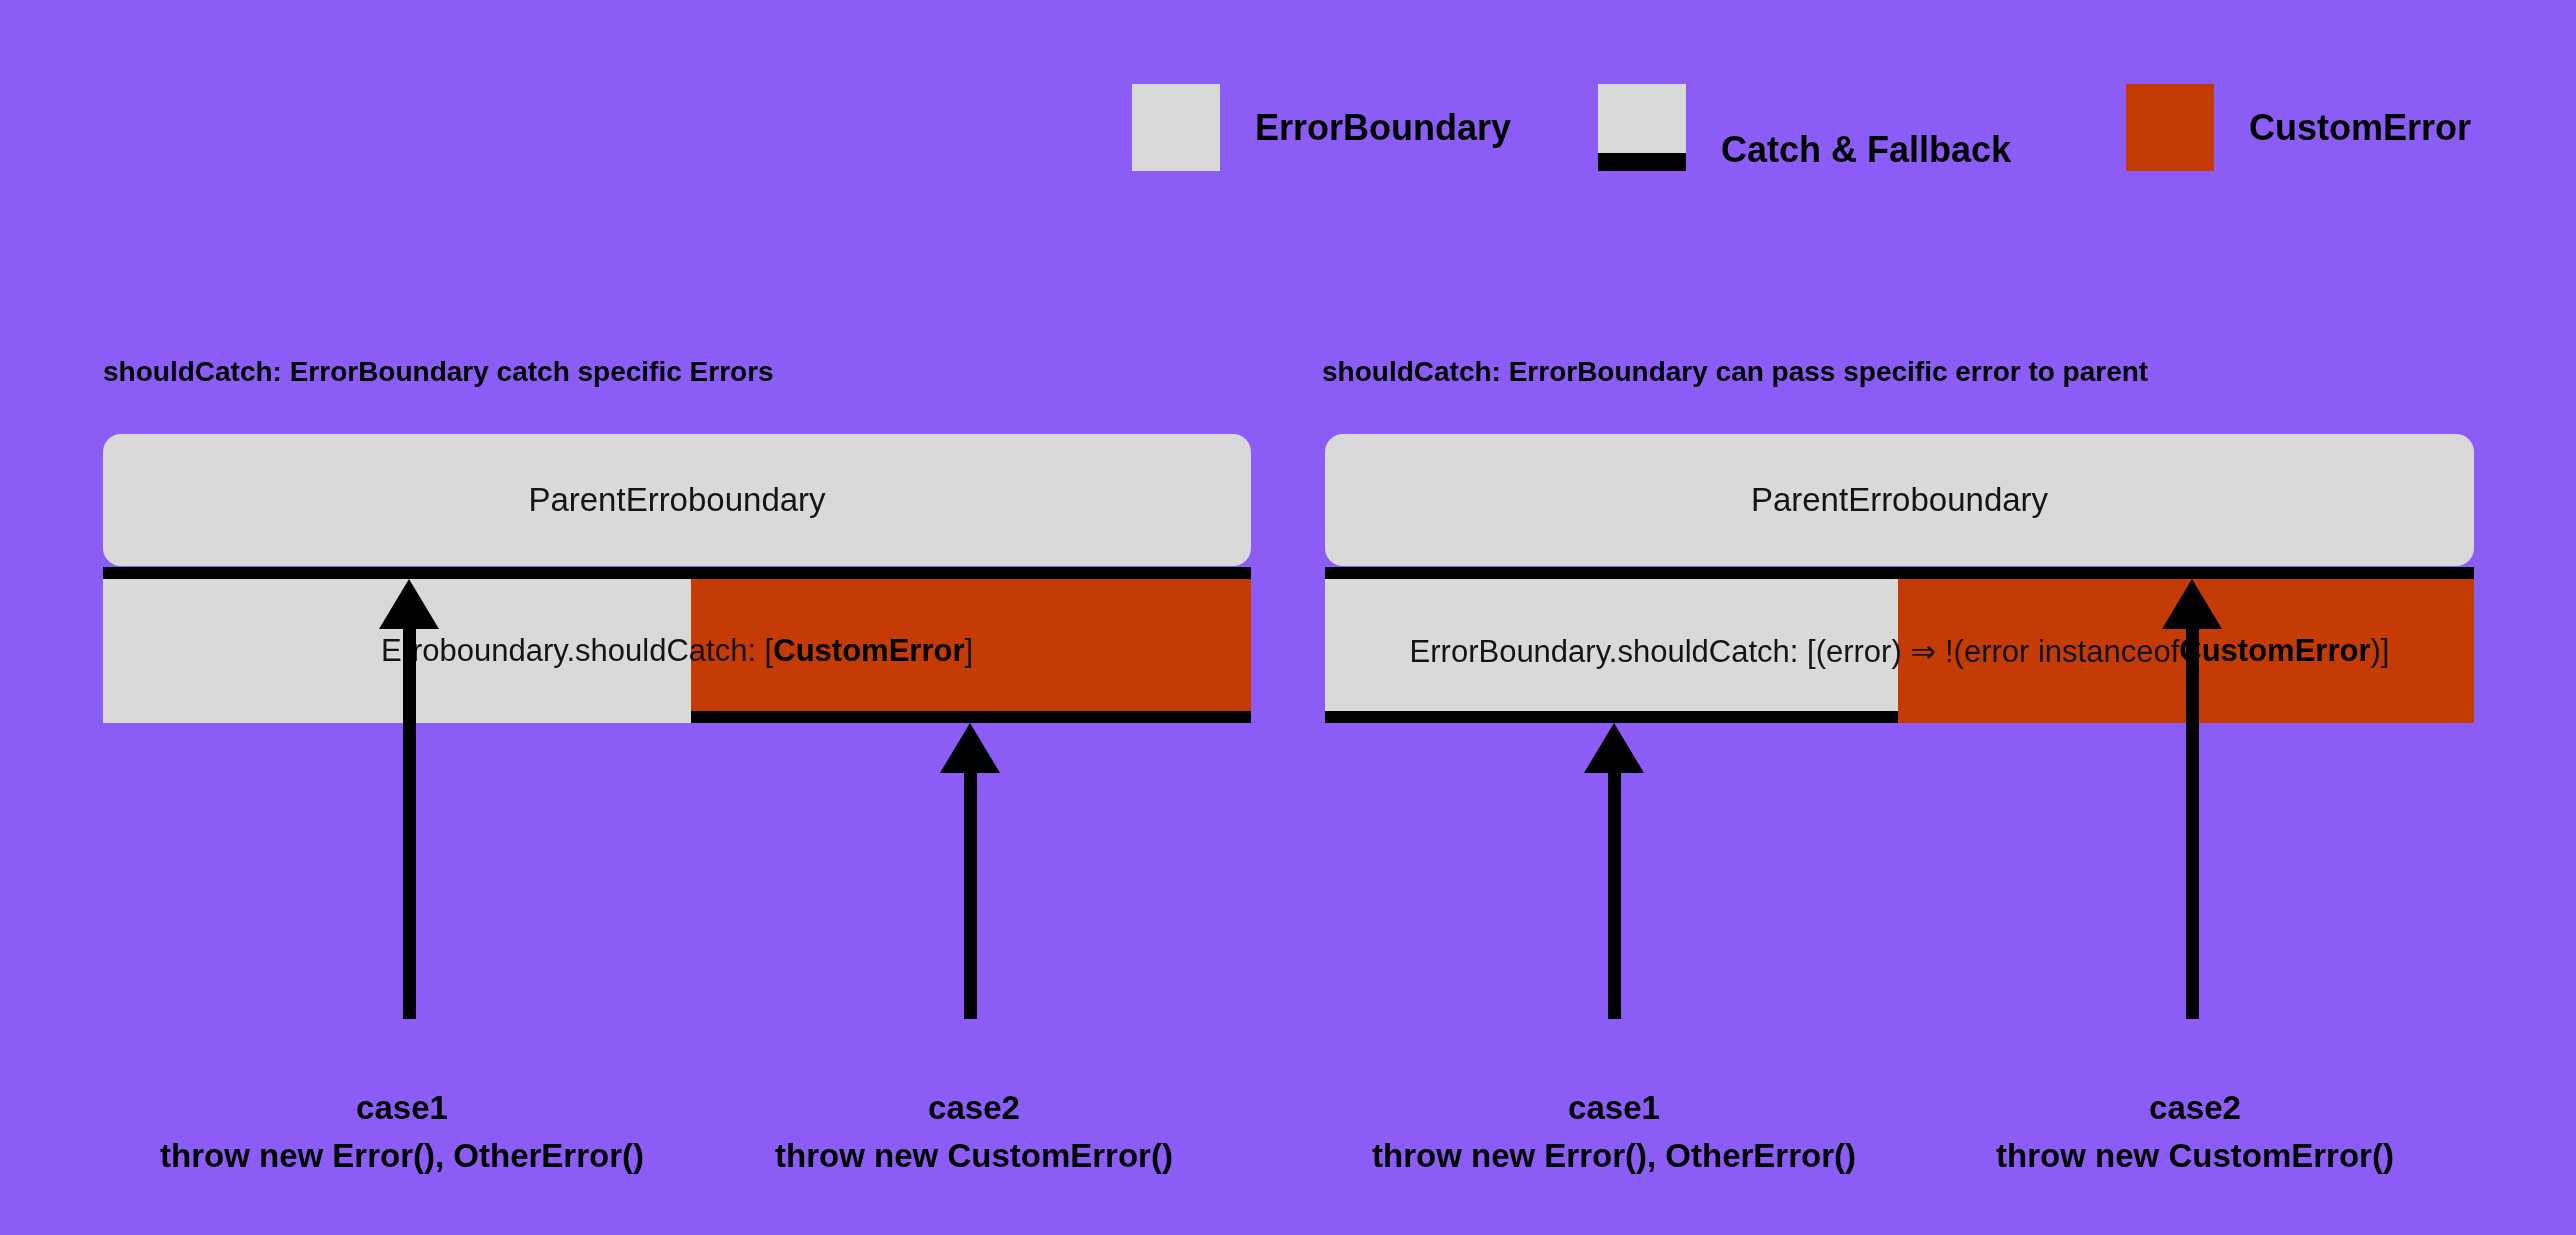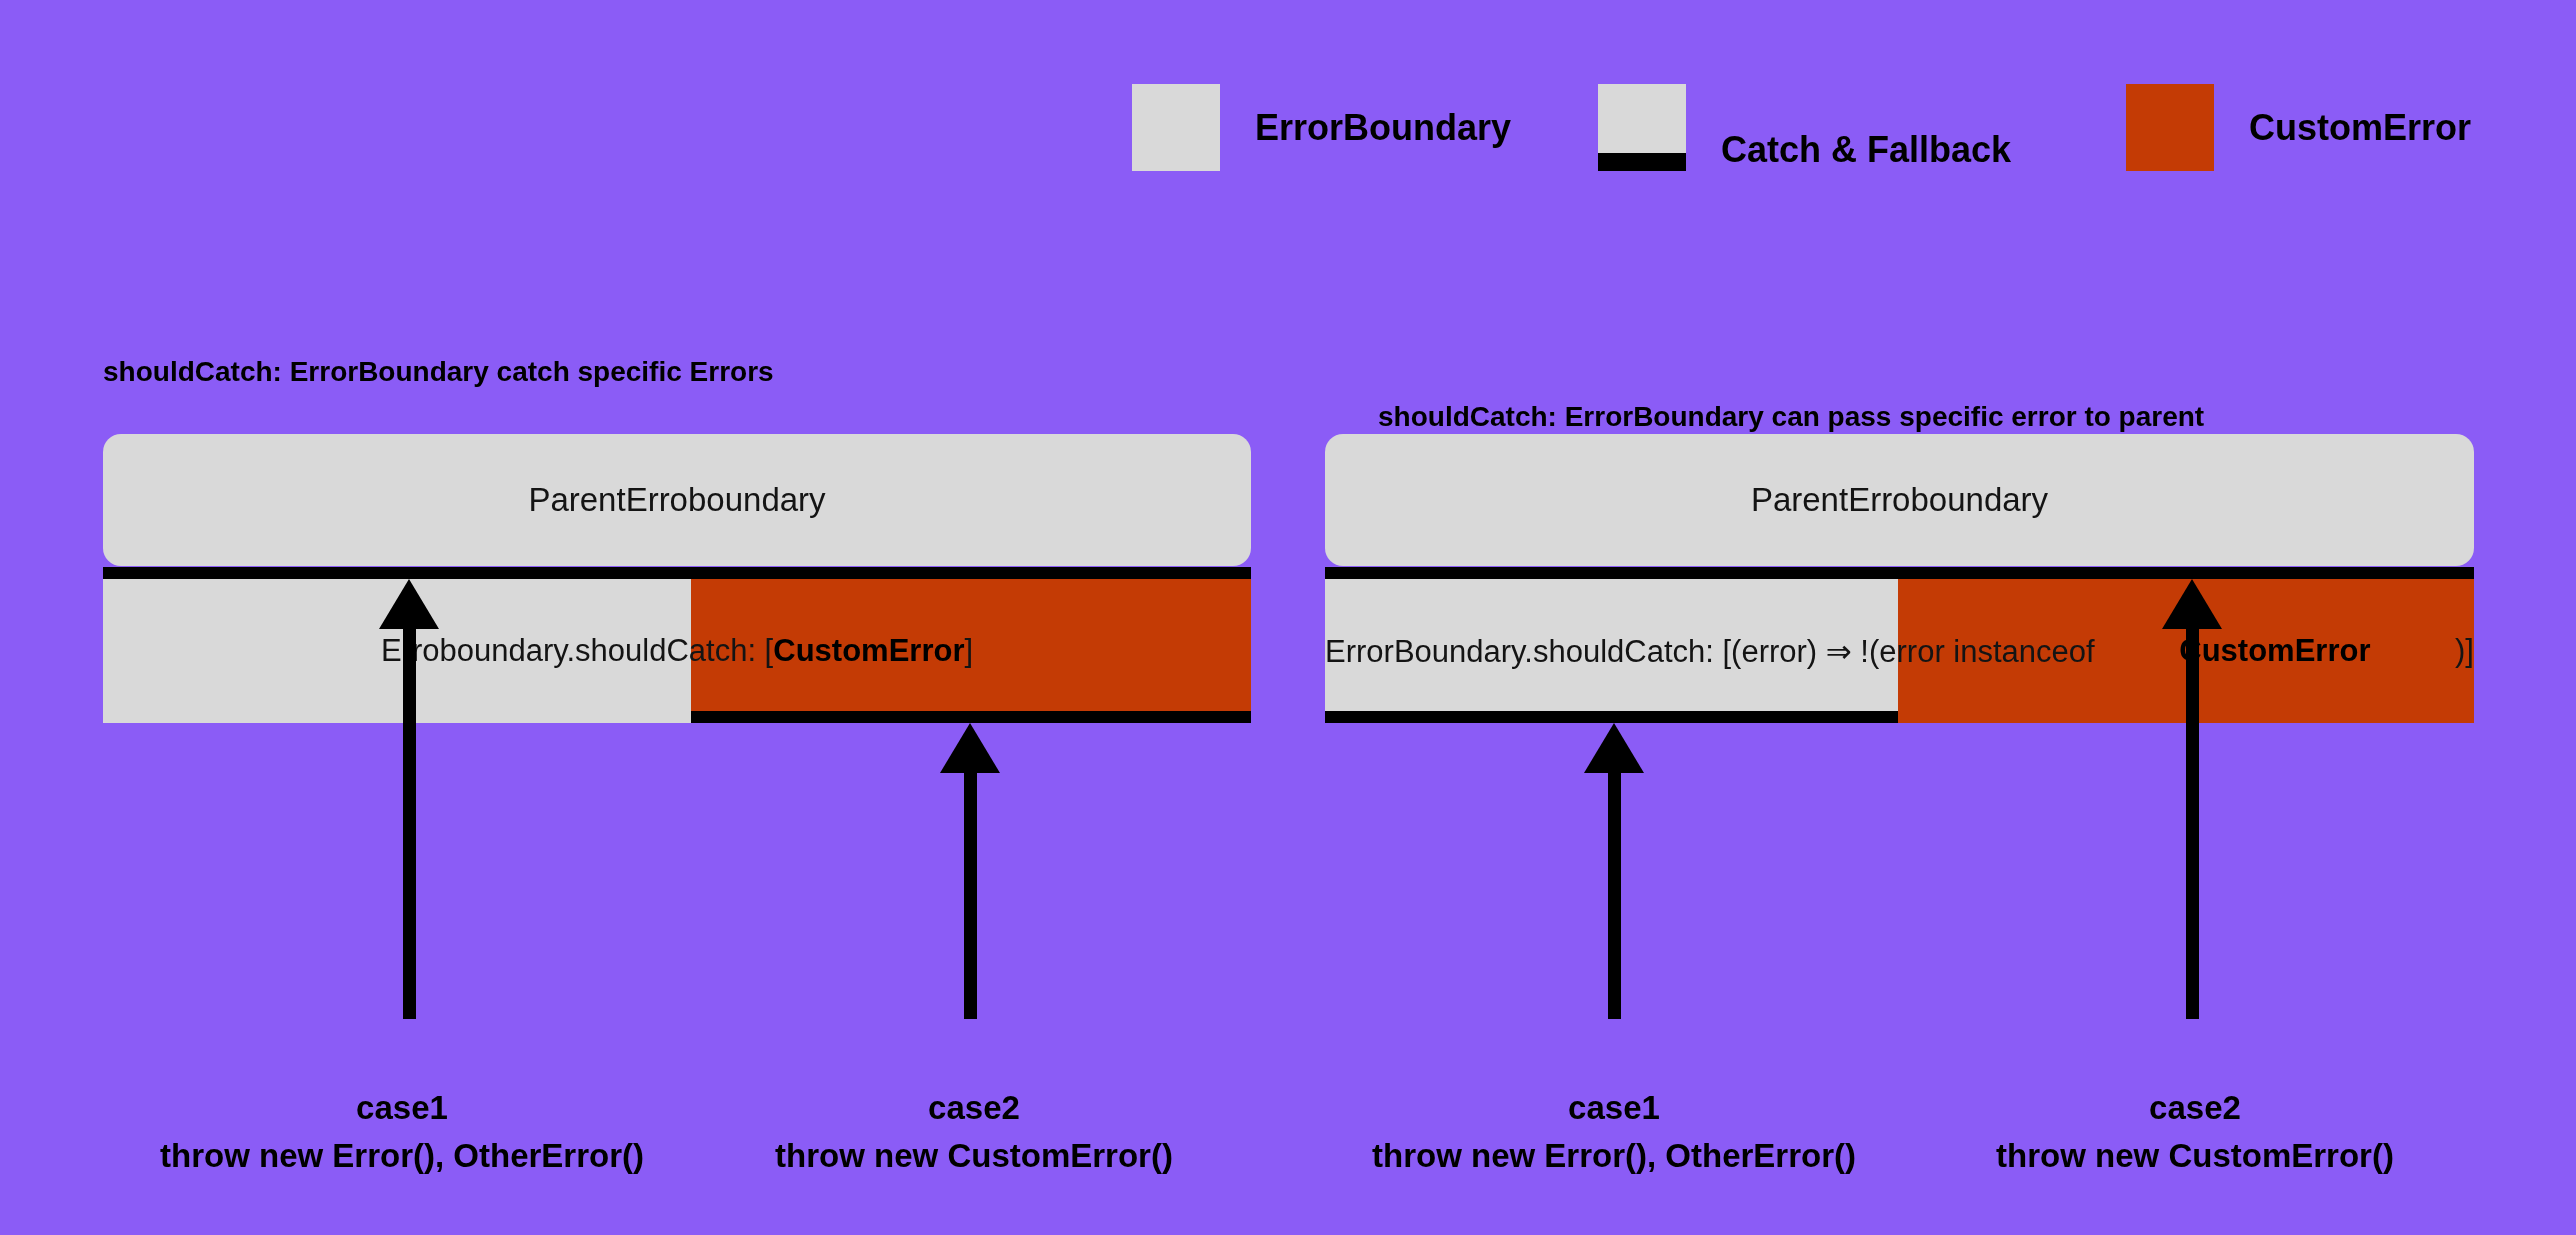--- a/index.html
+++ b/index.html
@@ -90,31 +90,31 @@
 
   <div class="case-label" style="left:47px;top:1039px;">
     <div>case1</div>
     <div>throw new Error(), OtherError()</div>
   </div>
   <div class="case-label" style="left:619px;top:1039px;">
     <div>case2</div>
     <div>throw new CustomError()</div>
   </div>
 
-  <div class="diagram-title" style="left:1378px;width:1149px;margin-top:45px;">shouldCatch: ErrorBoundary can pass specific error to parent</div>
+  <div class="diagram-title" style="left:1322px;width:1149px;">shouldCatch: ErrorBoundary can pass specific error to parent</div>
 
   <div class="bar parent" style="left:1325px;top:434px;width:1149px;height:132px;">
     <span class="parent-label">ParentErroboundary</span>
   </div>
   <div class="hline" style="left:1325px;top:567px;width:1149px;height:12px;"></div>
 
   <div style="position:absolute;left:1325px;top:579px;width:1149px;height:144px;">
     <div class="seg gray catch" style="left:0;width:573px;height:132px;"></div>
     <div class="seg orange" style="left:573px;width:576px;height:144px;"></div>
-    <div class="row-text" style="left:0;top:0;width:1149px;height:144px;justify-content:space-between;">
+    <div class="row-text" style="left:0;top:0;width:1149px;height:144px;">
       <span>ErrorBoundary.shouldCatch: [(error) ⇒ !(error instanceof </span>
         <b>CustomError</b>
         <span>)]</span>
     </div>
   </div>
 
   <div>
     <div class="arrow-head" style="left:1584px;top:723px;"></div>
     <div class="arrow-shaft" style="left:1608px;top:770px;height:249px;"></div>
   </div>

